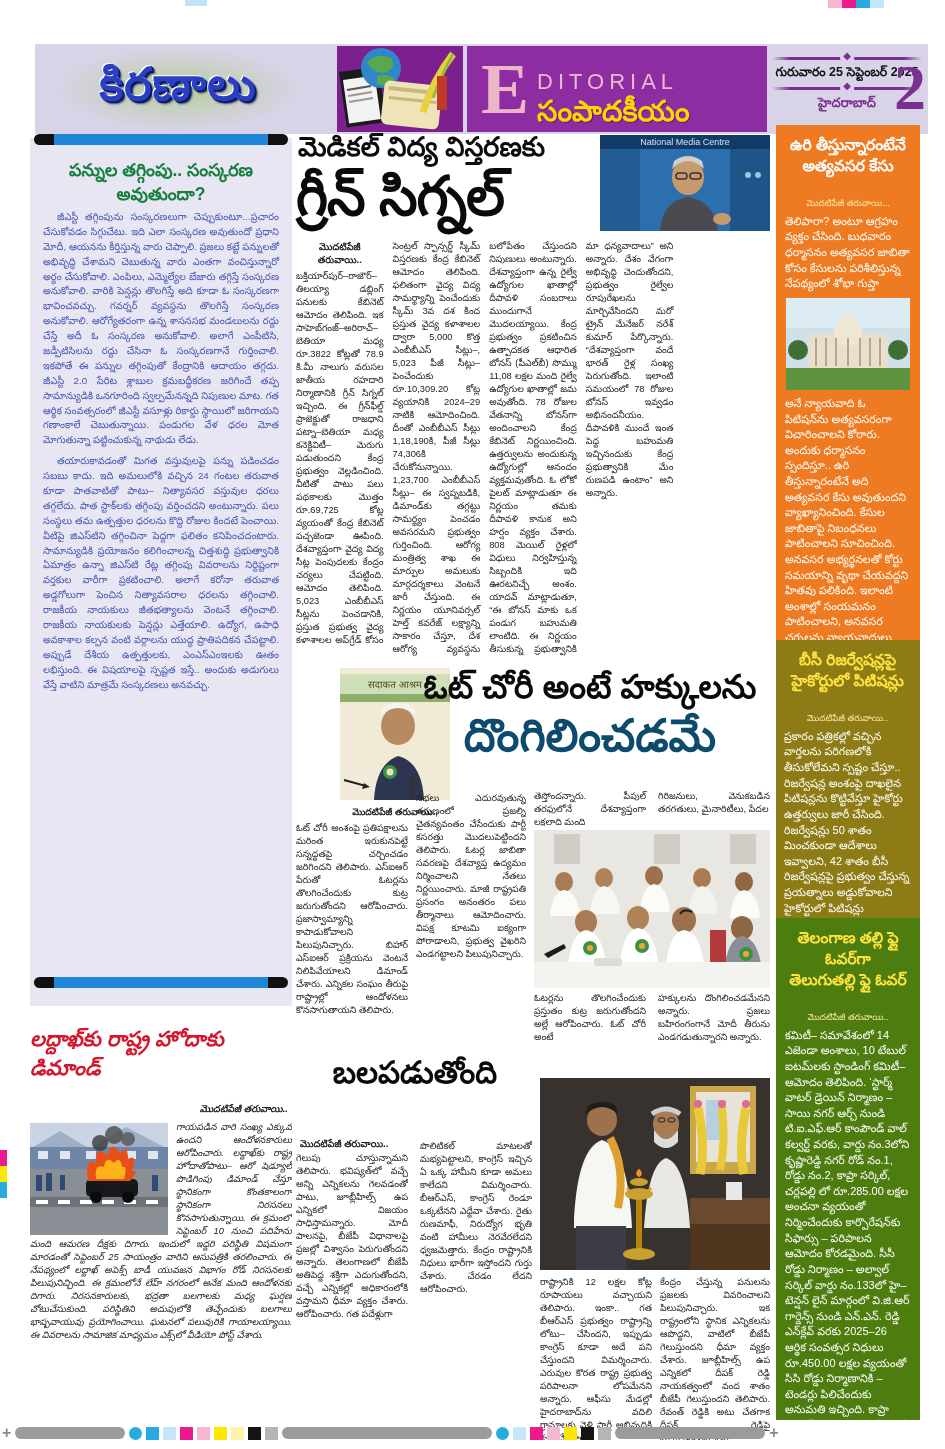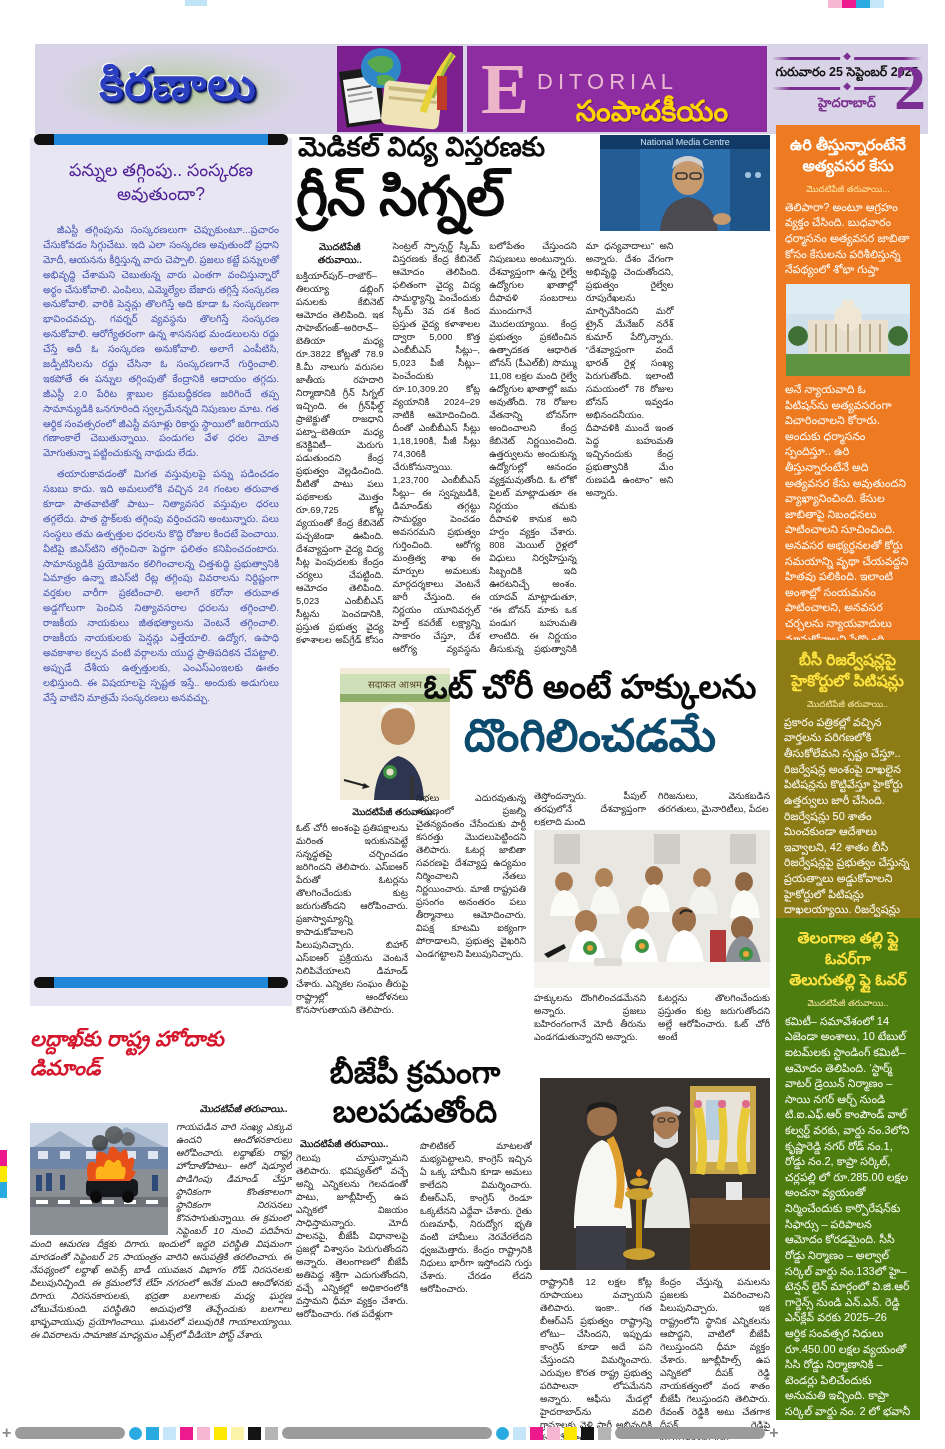--- a/index.html
+++ b/index.html
@@ -9,33 +9,33 @@
   .masthead{position:absolute;left:35px;top:44px;width:893px;height:90px;background:#d9d3e8;}
   .logo-wrap{position:absolute;left:18px;top:2px;width:250px;height:86px;display:flex;align-items:center;justify-content:center;
     background:radial-gradient(ellipse at center,rgba(150,200,90,.55) 0%,rgba(150,200,90,.18) 45%,transparent 70%);}
   .logo-te{font-size:46px;font-weight:800;color:#2b3fc0;letter-spacing:1px;
     text-shadow:-1px -1px 0 #ffffff,1px 1px 0 #0b1a70,2px 2px 0 #0b1a70,3px 3px 2px rgba(0,0,20,.5);}
   .mast-art{position:absolute;left:302px;top:2px;width:126px;height:86px;}
   .edit-panel{position:absolute;left:432px;top:2px;width:300px;height:86px;background:#8e2da2;display:flex;}
   .edit-e{font-family:"Liberation Serif","DejaVu Serif",serif;font-size:72px;font-weight:700;color:#ecb6c9;line-height:86px;padding:0 8px 0 14px;}
   .edit-right{flex:1;display:flex;flex-direction:column;justify-content:center;margin-top:25px;}
   .edit-en{font-size:22px;letter-spacing:5px;color:#e9b9cf;font-weight:400;}
-  .edit-te{font-size:29px;font-weight:800;color:#ffd400;text-shadow:1px 1px 0 #5e1b6e;text-align:center;}
+  .edit-te{font-size:29px;font-weight:800;color:#ffd400;text-shadow:1px 1px 0 #5e1b6e;}
   .dateblock{position:absolute;left:737px;top:8px;width:150px;height:74px;}
   .deco-line{height:3px;background:linear-gradient(90deg,transparent 0,#7b2f92 12%,#7b2f92 88%,transparent 100%);position:relative;margin:5px 0;}
   .deco-line::after{content:"◆";position:absolute;left:50%;top:-7px;transform:translateX(-50%);color:#7b2f92;font-size:10px;background:#d9d3e8;padding:0 3px;}
   .date-te{font-size:12.5px;font-weight:700;color:#111;text-align:center;}
   .city-te{font-size:13px;color:#7a2f8f;text-align:center;font-weight:700;}
   .pagenum{position:absolute;right:2px;top:2px;font-family:"Liberation Serif","DejaVu Serif",serif;font-size:64px;font-weight:700;color:#7b2f92;line-height:84px;}
   
   .ed-box{position:absolute;left:30px;top:138px;width:262px;height:868px;background:#e9e6f4;}
   .ed-bar{position:absolute;left:4px;right:4px;height:11px;border-radius:6px;
     background:linear-gradient(90deg,#111 0 20px,#1f86d8 20px calc(100% - 20px),#111 calc(100% - 20px));}
   .ed-bar.top{top:-4px;} .ed-bar.bottom{bottom:18px;}
-  .ed-head{margin:22px 12px 15px;text-align:center;color:#4c1d95;font-size:17.5px;font-weight:400;}
+  .ed-head{margin:22px 12px 2px;text-align:center;color:#15803d;font-size:17.5px;font-weight:700;}
   .ed-body{padding:0 13px;font-size:9.8px;line-height:1.52;color:#4356b2;text-align:justify;}
   .ed-body p{margin:0 0 6px;text-indent:14px;}
   
   .bodytext{font-size:9.3px;line-height:1.4;text-align:justify;color:#1c1c1c;overflow:hidden;}
   .cont-line{font-weight:700;font-size:9.6px;color:#222;}
   
   .lead-kicker{position:absolute;left:298px;top:132px;width:300px;font-size:27px;font-weight:800;color:#0d0d0d;}
   .lead-head{position:absolute;left:296px;top:164px;width:300px;font-size:55px;font-weight:800;color:#0a0a0a;letter-spacing:-1px;}
   .lead-photo{position:absolute;left:600px;top:135px;width:170px;height:96px;}
   .lead-body{position:absolute;left:296px;top:240px;width:474px;height:420px;column-count:5;column-gap:9px;column-fill:auto;}
@@ -67,21 +67,21 @@
   .lad-photo{float:left;width:138px;height:112px;margin:2px 8px 3px 0;}
   
   .rail{position:absolute;left:776px;top:125px;width:144px;}
   .railbox{box-sizing:border-box;width:144px;padding:10px 9px;overflow:hidden;color:#fff;}
   .rail-orange{background:#ee7b21;height:515px;}
   .rail-olive{background:#8d7c15;height:278px;padding-left:8px;}
   .rail-teal{background:#4d7c0f;height:502px;}
   .rail-head{text-align:center;font-size:15.5px;font-weight:800;line-height:1.35;}
   .rail-orange .rail-head{color:#ffffff;}
   .rail-olive .rail-head,.rail-teal .rail-head{color:#ffe33e;}
-  .rail-cont{text-align:center;font-size:8.8px;color:#ffe9a8;margin:7px 0 4px;}
+  .rail-cont{text-align:center;font-size:8.8px;color:#ffe9a8;margin:21px 0 4px;}
   .rail-body{font-size:11px;line-height:1.42;text-align:left;}
   .rail-photo{display:block;margin:6px auto;}
   
   .reg-top{position:absolute;left:828px;top:0;height:8px;display:flex;}
   .reg-top span{width:14px;height:8px;display:inline-block;}
   .reg-dash{position:absolute;left:185px;top:0;width:22px;height:6px;background:#bfe3f7;}
   .reg-left{position:absolute;left:0;top:1150px;display:flex;flex-direction:column;}
   .reg-left span{width:7px;height:16px;display:inline-block;}
   .reg-bottom{position:absolute;left:2px;top:1424px;width:941px;height:18px;display:flex;align-items:center;gap:4px;}
   .reg-bottom .plus{color:#8a8a8a;font-size:16px;font-weight:700;line-height:14px;}
@@ -238,26 +238,25 @@
         <path d="M190 140 Q194 108 208 106 Q224 108 228 140Z" fill="#8a8f96"></path>
       <circle cx="212" cy="124" r="7" fill="#3f9142"></circle>
         <circle cx="212" cy="124" r="3" fill="#f0a63a"></circle>
     </g>
     <rect x="176" y="100" width="16" height="34" fill="#b23a3a"></rect>
     <path d="M10 124 L30 114 L32 118 L14 128Z" fill="#1a1a1a"></path>
     <rect x="0" y="132" width="236" height="26" fill="#f4f3ef"></rect>
     <rect x="60" y="128" width="28" height="8" rx="2" fill="#dcdcd4"></rect>
   </svg>
   <div class="vote-botright bodytext">
+    <div>ఓటర్లను తొలగించేందుకు ప్రస్తుతం కుట్ర జరుగుతోందని అల్లే ఆరోపించారు. ఓట్ చోరీ అంటే</div>
     <div>హక్కులను దొంగిలించడమేనని అన్నారు. ప్రజలు బహిరంగంగానే మోదీ తీరును ఎండగడుతున్నారని అన్నారు.</div>
-    <div>ఓటర్లను తొలగించేందుకు ప్రస్తుతం కుట్ర జరుగుతోందని అల్లే ఆరోపించారు. ఓట్ చోరీ అంటే</div>
   </div>
 
   <div class="bjp-h">
-    <div>బీజేపీ క్రమంగా</div>
     <div>బలపడుతోంది</div>
   </div>
   <div class="bjp-cont cont-line">మొదటిపేజీ తరువాయి..</div>
   <div class="bjp-colA bodytext">గెలుపు చూస్తున్నామని తెలిపారు. భవిష్యత్‌లో వచ్చే అన్ని ఎన్నికలను గెలవడంతో పాటు, జూబ్లీహిల్స్ ఉప ఎన్నికలో విజయం సాధిస్తామన్నారు. మోదీ పాలనపై, బీజేపీ విధానాలపై ప్రజల్లో విశ్వాసం పెరుగుతోందని అన్నారు. తెలంగాణలో బీజేపీ అతిపెద్ద శక్తిగా ఎదుగుతోందని, వచ్చే ఎన్నికల్లో అధికారంలోకి వస్తామని ధీమా వ్యక్తం చేశారు. ఆరోపించారు. గత పదేళ్లుగా</div>
   <div class="bjp-colB bodytext">పొలిటికల్ మాటలతో మభ్యపెట్టాలని, కాంగ్రెస్ ఇచ్చిన ఏ ఒక్క హామీని కూడా అమలు కాలేదని విమర్శించారు. బీఆర్ఎస్, కాంగ్రెస్ రెండూ ఒక్కటేనని ఎద్దేవా చేశారు. రైతు రుణమాఫీ, నిరుద్యోగ భృతి వంటి హామీలు నెరవేరలేదని ధ్వజమెత్తారు. కేంద్రం రాష్ట్రానికి నిధులు భారీగా ఇస్తోందని గుర్తు చేశారు. చేరడం లేదని ఆరోపించారు.</div>
   <svg class="bjp-photo" viewBox="0 0 230 192">
     <rect width="230" height="192" fill="#37322e"></rect>
     <rect x="150" y="8" width="66" height="88" fill="#caa84a"></rect>
     <rect x="156" y="14" width="54" height="70" fill="#e8e2d8"></rect>
     <rect x="166" y="22" width="20" height="40" fill="#b8cfe0"></rect>

